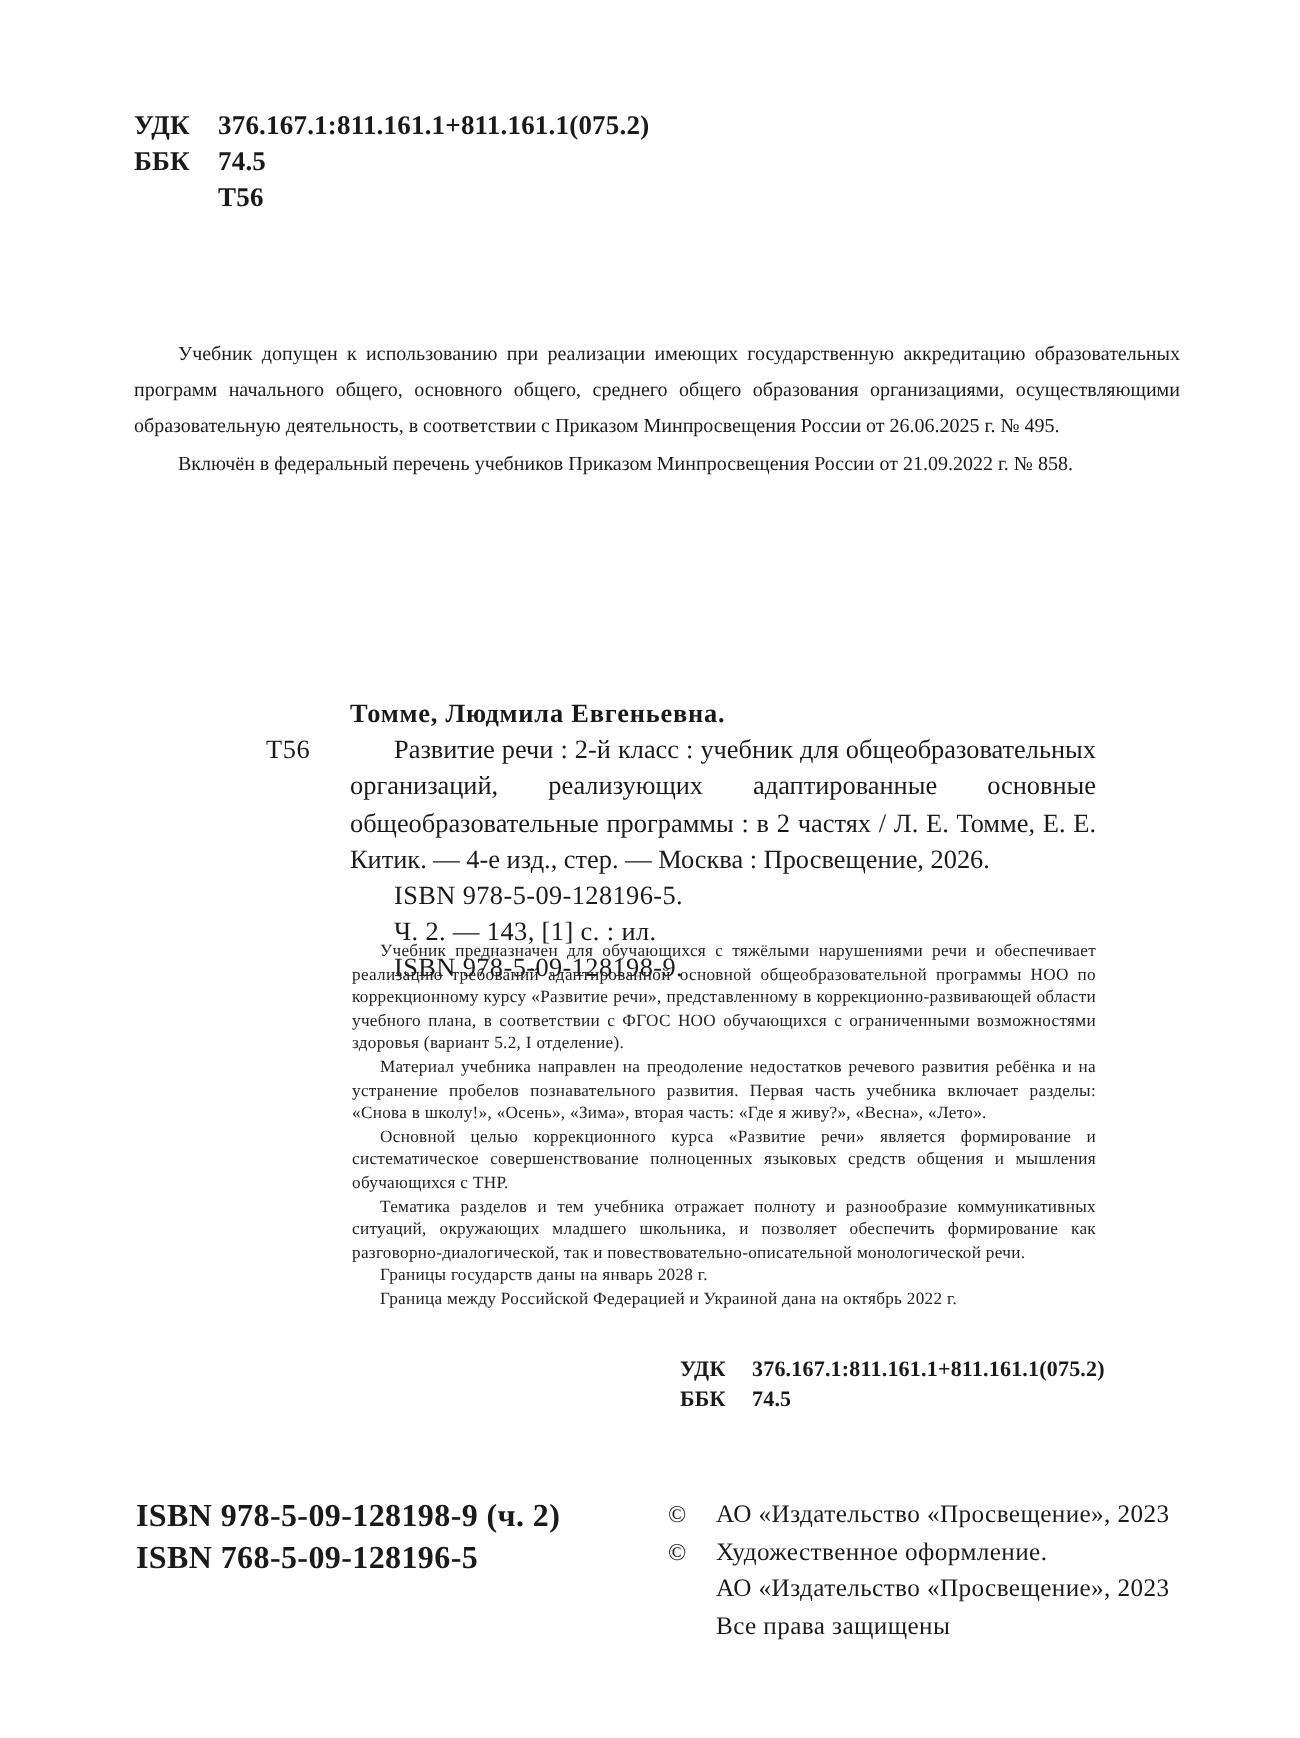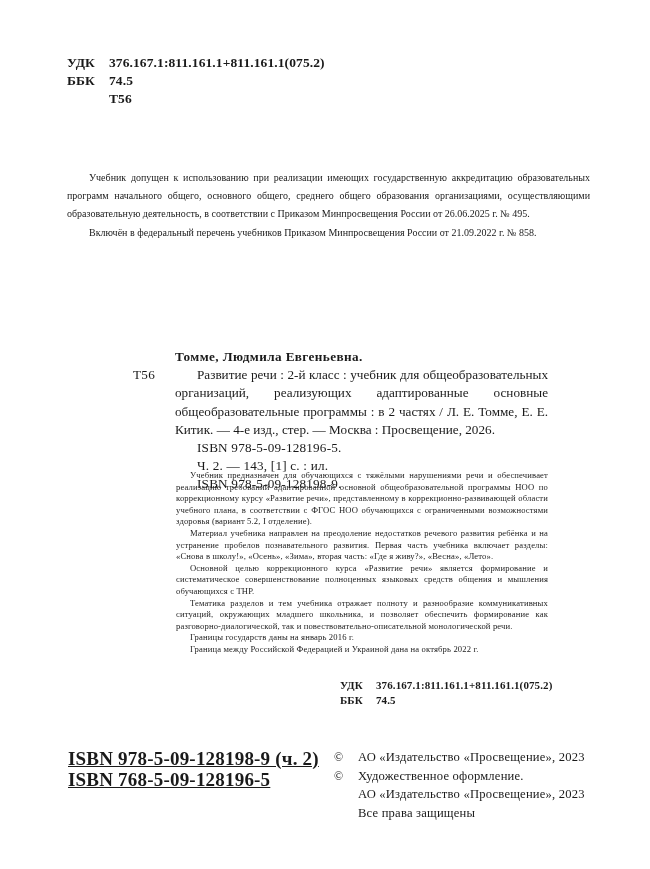--- a/index.html
+++ b/index.html
@@ -143,25 +143,24 @@
     position: absolute;
     left: 0;
     top: 748px;
     width: 650px;
     height: 80px;
   }
   .footer-isbn {
     position: absolute;
     left: 68px;
     top: 0;
-    font-size: 19px;
+    font-size: 16px;
     line-height: 21px;
     font-weight: bold;
     letter-spacing: 0.2px;
-    text-decoration: underline;
   }
   .footer-isbn .ln {
     display: block;
     white-space: nowrap;
   }
   .copyright {
     position: absolute;
     left: 334px;
     top: 0;
     width: 300px;
@@ -218,21 +217,21 @@
       <span class="ln">Ч. 2. — 143, [1] с. : ил.</span>
       <span class="ln">ISBN 978-5-09-128198-9.</span>
     </div>
   </div>
 
   <div class="annotation">
     <p>Учебник предназначен для обучающихся с тяжёлыми нарушениями речи и обеспечивает реализацию требований адаптированной основной общеобразовательной программы НОО по коррекционному курсу «Развитие речи», представленному в коррекционно-развивающей области учебного плана, в соответствии с ФГОС НОО обучающихся с ограниченными возможностями здоровья (вариант 5.2, I отделение).</p>
     <p>Материал учебника направлен на преодоление недостатков речевого развития ребёнка и на устранение пробелов познавательного развития. Первая часть учебника включает разделы: «Снова в школу!», «Осень», «Зима», вторая часть: «Где я живу?», «Весна», «Лето».</p>
     <p>Основной целью коррекционного курса «Развитие речи» является формирование и систематическое совершенствование полноценных языковых средств общения и мышления обучающихся с ТНР.</p>
     <p>Тематика разделов и тем учебника отражает полноту и разнообразие коммуникативных ситуаций, окружающих младшего школьника, и позволяет обеспечить формирование как разговорно-диалогической, так и повествовательно-описательной монологической речи.</p>
-    <p>Границы государств даны на январь 2016 г.</p>
+    <p>Границы государств даны на январь 2028 г.</p>
     <p>Граница между Российской Федерацией и Украиной дана на октябрь 2022 г.</p>
   </div>
 
   <div class="classif-repeat">
     <div class="crow">
       <span class="ckey">УДК</span>
       <span>376.167.1:811.161.1+811.161.1(075.2)</span>
     </div>
     <div class="crow">
       <span class="ckey">ББК</span>

